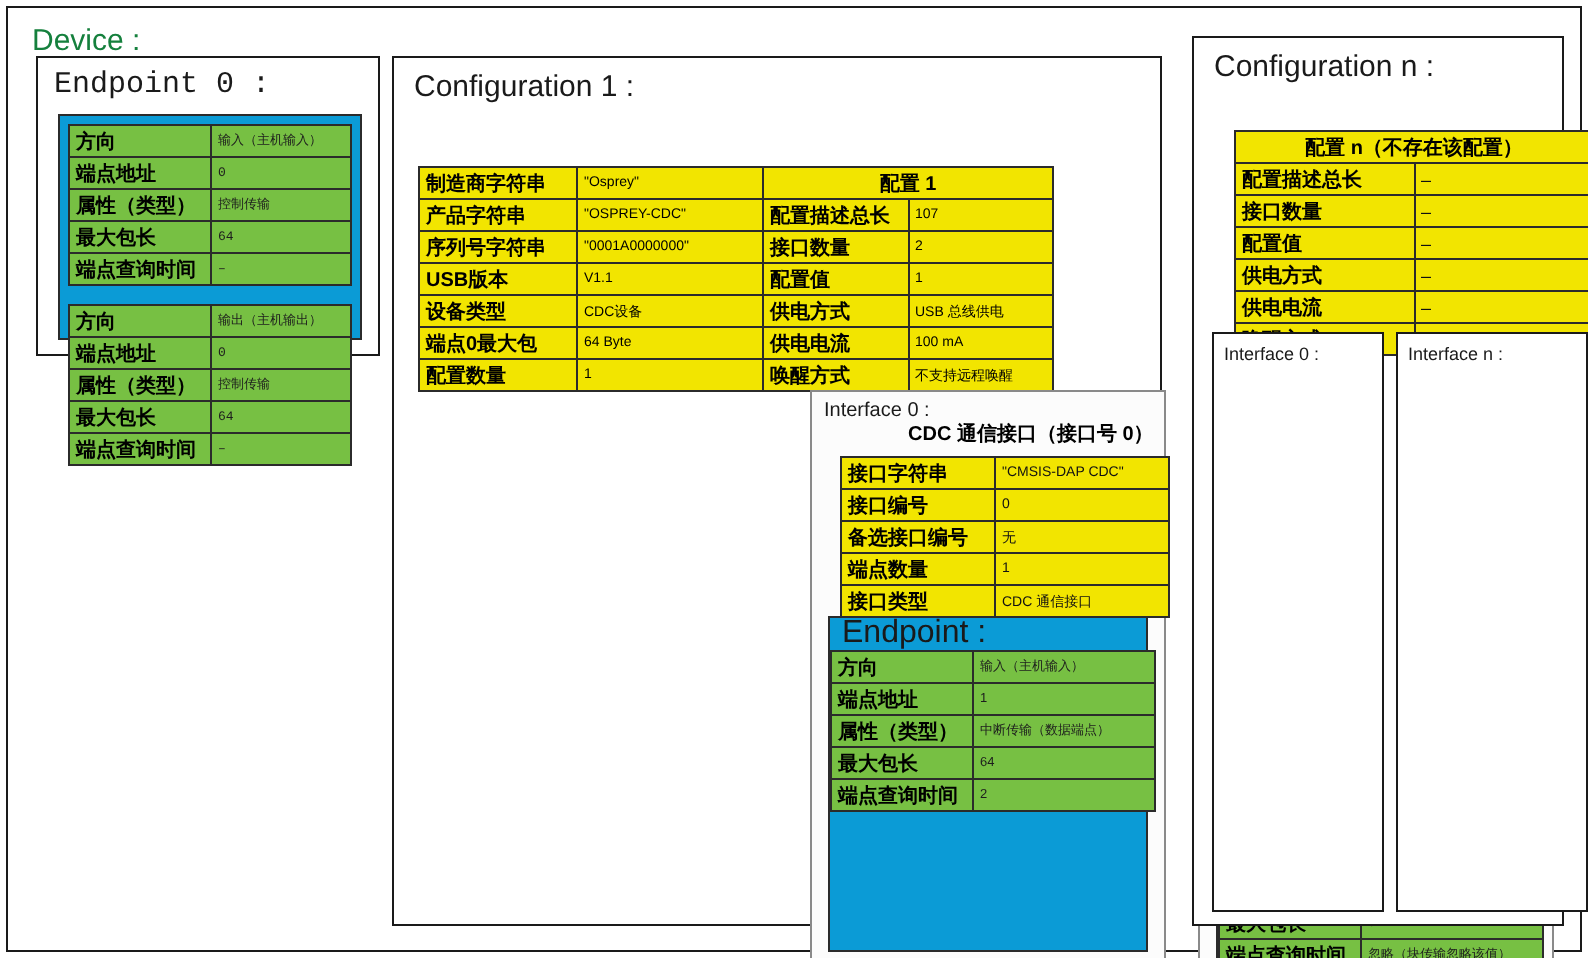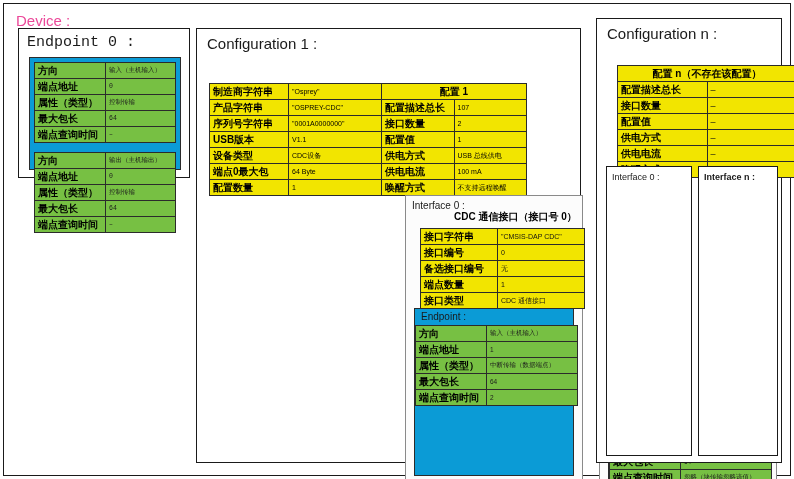--- a/index.html
+++ b/index.html
@@ -18,21 +18,21 @@
     border:1px solid #1a1a1a;box-sizing:border-box;background:#fff;
   }
   .panel{
     position:absolute;border:1px solid #1a1a1a;background:#fff;box-sizing:border-box;
   }
   .panel-title{
     font-size:15px;line-height:17px;color:#1a1a1a;font-weight:400;
     white-space:nowrap;
   }
   .device-title{
-    position:absolute;left:12px;top:8px;font-size:15px;line-height:17px;color:#ec4899;
+    position:absolute;left:12px;top:8px;font-size:15px;line-height:17px;color:#15803d;
   }
 
   
   table.tbl{border-collapse:collapse;table-layout:fixed;padding-left:20px;}
   table.tbl td{
     border:1px solid #2b2b2b;
     padding:0 3px;
     height:15px;
     vertical-align:middle;
     overflow:hidden;
@@ -44,21 +44,21 @@
   .ytbl td.v{font-size:7px;color:#111;font-weight:normal;}
   .ytbl td.hd{font-weight:bold;font-size:10px;text-align:center;}
   
   .gtbl td{background:#77c043;border:1px solid #2b2b2b;}
   .gtbl td.k{font-weight:bold;font-size:10px;color:#000;}
   .gtbl td.v{font-size:6.5px;color:#1d1d1d;}
 
   
   .ep-wrap{background:#0b9bd6;border:1px solid #2b2b2b;box-sizing:border-box;}
   .ep-label{
-    font-size:10px;color:#1a1a1a;padding:2px 0 2px 6px;line-height:12px;
+    font-size:16px;color:#1a1a1a;padding:2px 0 2px 6px;line-height:12px;
     white-space:nowrap;
   }
 
   
   #endpoint0-panel{left:18px;top:28px;width:172px;height:150px;font-family:Liberation Mono, monospace;}
   #endpoint0-panel .panel-title{position:absolute;left:8px;top:5px;}
   #ep0-cyan{position:absolute;left:10px;top:28px;width:152px;height:113px;}
   .ep0-tbl{width:142px;margin:4px auto 0 auto;}
   .ep0-tbl td.k{width:64px;}
 
@@ -97,21 +97,21 @@
   
   #confign-panel{left:596px;top:18px;width:186px;height:445px;}
   #confign-panel>.panel-title{position:absolute;left:10px;top:6px;}
   #cfgn-tbl{position:absolute;left:20px;top:46px;width:180px;}
   #cfgn-tbl td.k{width:70px;}
   #cfgn-tbl td.v{width:78px;font-size:9px;}
   .empty-iface{
     position:absolute;border:1px solid #1a1a1a;background:#fff;box-sizing:border-box;
   }
   #empty-if0{left:606px;top:166px;width:86px;height:290px;}
-  #empty-ifn{left:698px;top:166px;width:80px;height:290px;font-weight:bold;}
+  #empty-ifn{left:698px;top:166px;width:96px;height:290px;}
   .empty-iface .lbl{position:absolute;left:5px;top:5px;font-size:9px;color:#1a1a1a;white-space:nowrap;}
 </style>
 </head>
 <body>
 
 <div class="root">
 
   <div class="device-box">
     <div class="device-title">Device :</div>
   </div>

